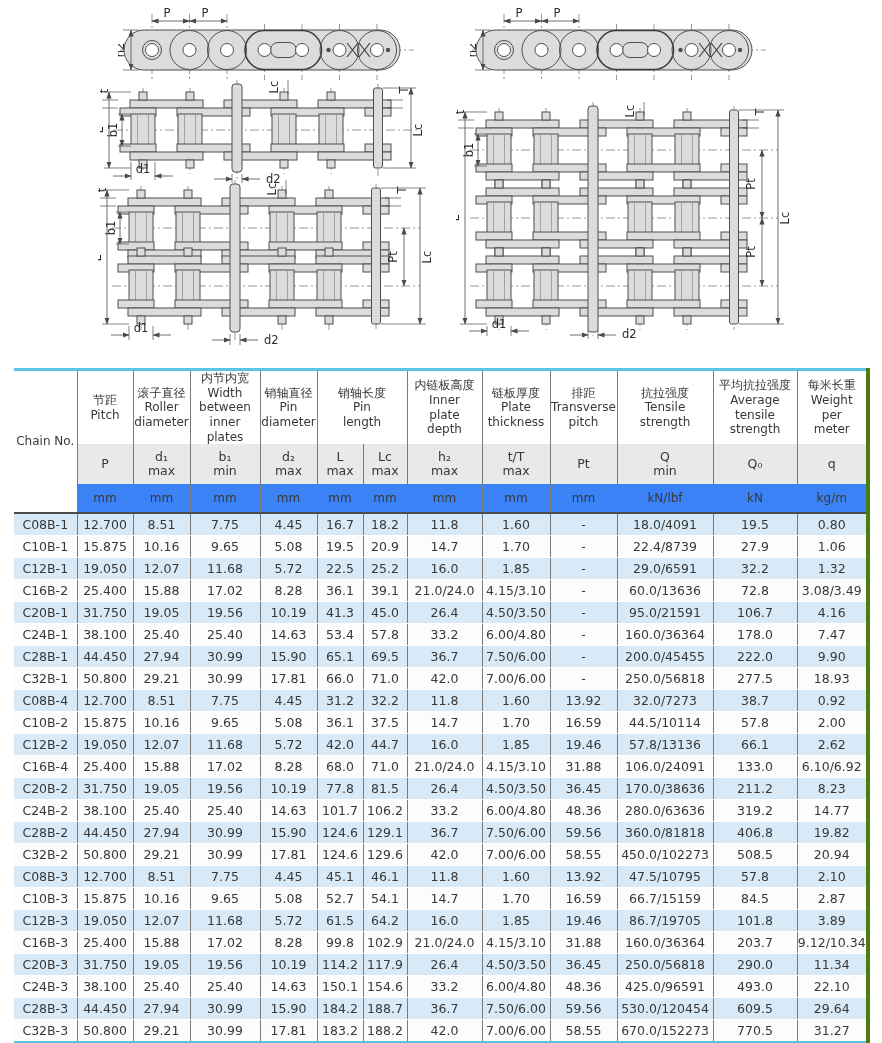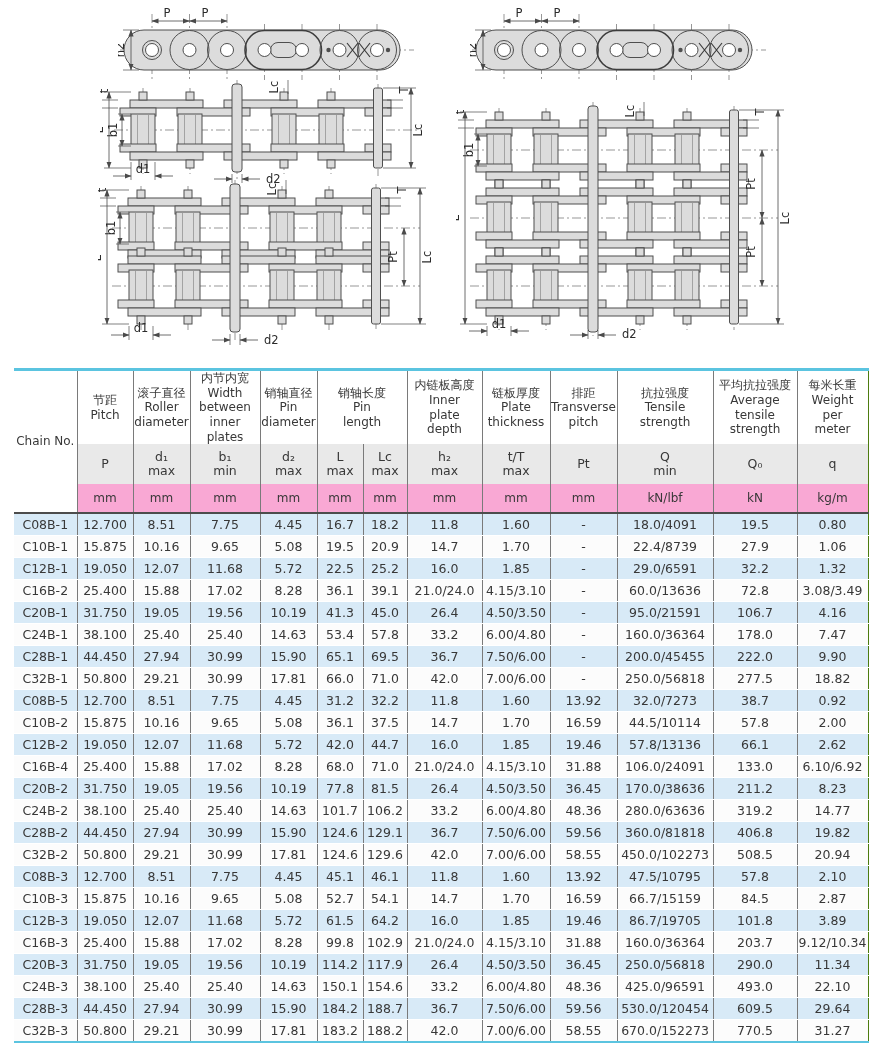--- a/index.html
+++ b/index.html
@@ -16,24 +16,24 @@
   .ext{stroke:#4a4a4a;stroke-width:0.7;fill:none;}
   .xm{stroke:#3d3d3d;stroke-width:1.2;fill:none;}
   .rl{stroke:#8a8a8a;stroke-width:0.7;}
   svg text{font-family:"DejaVu Sans","Liberation Sans",sans-serif;font-size:12px;fill:#2b2b2b;}
   svg text.dlab{font-size:11.5px;}
   
   table.spec{border-collapse:collapse;table-layout:fixed;width:854px;margin-left:14px;margin-top:2px;
     border-top:3px solid #5bc4e0;border-bottom:3px solid #5bc4e0;}
   table.spec th, table.spec td{border-right:1px solid #7a7a7a;padding:0;text-align:center;
     font-weight:normal;color:#383838;}
-  table.spec th:last-child, table.spec td:last-child{border-right:1px solid #4d7c0f;}
+  table.spec th:last-child, table.spec td:last-child{border-right:4px solid #4d7c0f;}
   tr.t-row th{height:65px;background:#ffffff;white-space:pre-line;font-size:12px;line-height:1.22;vertical-align:middle;}
   tr.s-row th{height:40px;background:#e9e9e9;white-space:pre-line;font-size:12.5px;line-height:1.15;}
-  tr.u-row th{height:28px;background:#f9a8d4;font-size:12px;border-bottom:2px solid #4c4c4c;}
+  tr.u-row th{height:28px;background:#3b82f6;font-size:12px;border-bottom:2px solid #4c4c4c;}
   th.chain-th{background:#ffffff;font-size:12.5px;vertical-align:middle;border-bottom:2px solid #4c4c4c;}
   tbody td{height:21px;font-size:12.5px;border-bottom:1px solid #ffffff;}
   tbody tr:nth-child(odd) td{background:#d8eaf7;}
   tbody tr:nth-child(even) td{background:#fcfcfc;}
 </style>
 </head>
 <body>
 
 <svg width="0" height="0" style="position:absolute" aria-hidden="true">
   <defs>
@@ -478,24 +478,24 @@
         <td>29.21</td>
         <td>30.99</td>
         <td>17.81</td>
         <td>66.0</td>
         <td>71.0</td>
         <td>42.0</td>
         <td>7.00/6.00</td>
         <td>-</td>
         <td>250.0/56818</td>
         <td>277.5</td>
-        <td>18.82</td>
-      </tr>
-      <tr>
-        <td>C08B-5</td>
+        <td>18.93</td>
+      </tr>
+      <tr>
+        <td>C08B-4</td>
         <td>12.700</td>
         <td>8.51</td>
         <td>7.75</td>
         <td>4.45</td>
         <td>31.2</td>
         <td>32.2</td>
         <td>11.8</td>
         <td>1.60</td>
         <td>13.92</td>
         <td>32.0/7273</td>

